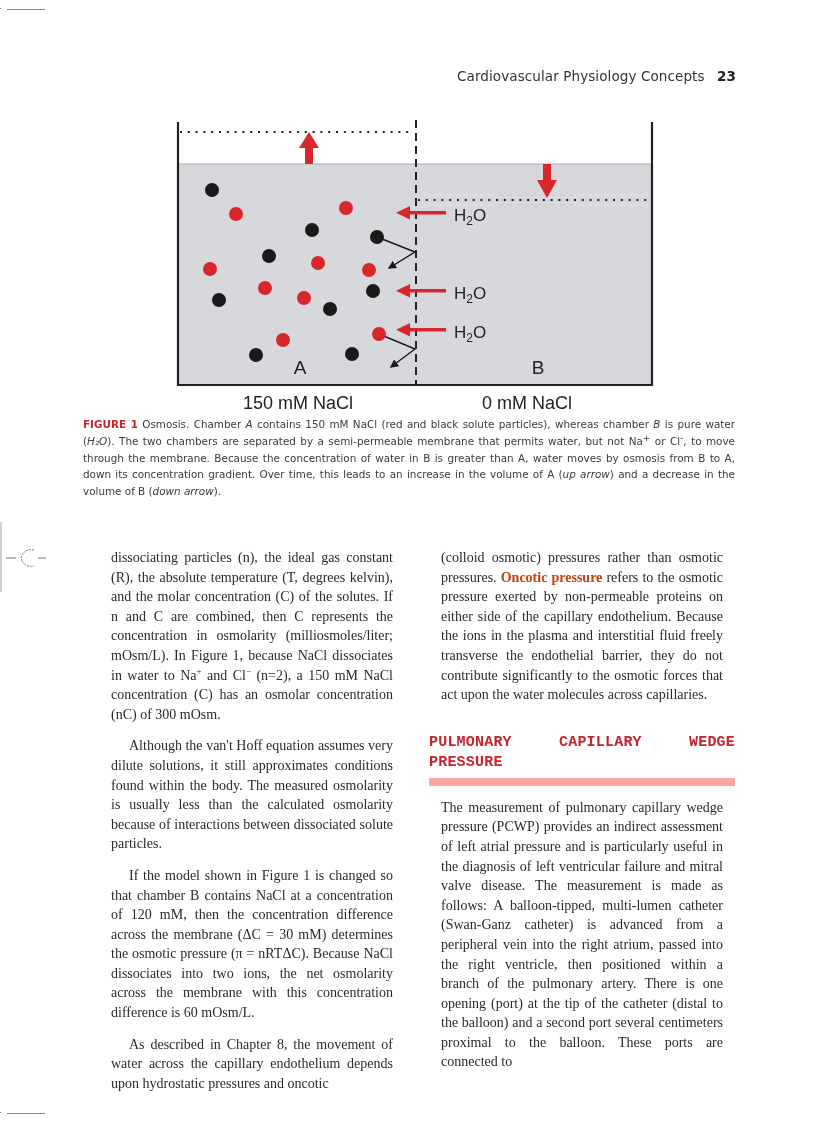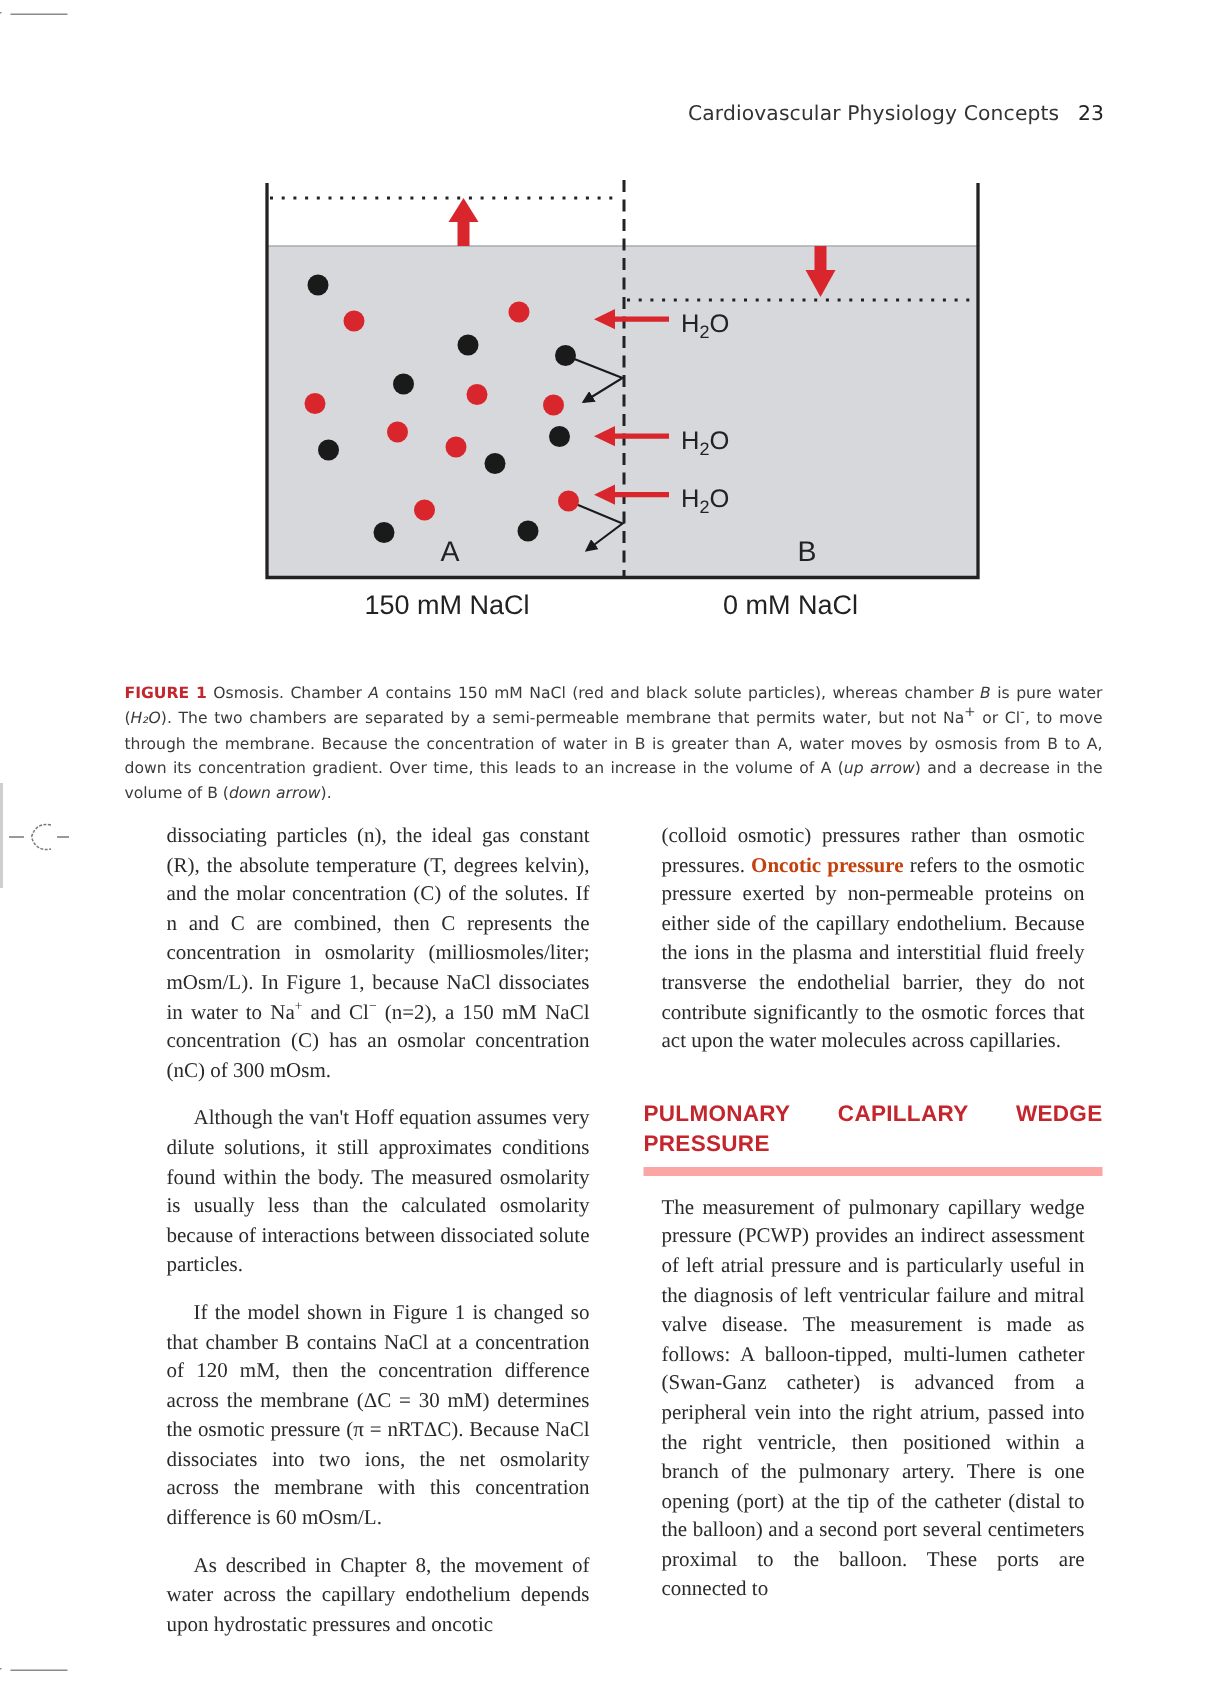--- a/index.html
+++ b/index.html
@@ -3,30 +3,30 @@
 <meta charset="utf-8">
 <style>
   html, body { margin: 0; padding: 0; background: #ffffff; }
   body { width: 816px; height: 1123px; position: relative; overflow: hidden; font-family: "Liberation Serif", serif; color: #2a2a2a; }
   .crop { position: absolute; height: 1px; background: #8a8a8a; }
   .crop-dot { position: absolute; width: 1px; height: 1px; background: #8a8a8a; }
   .side-mark { position: absolute; left: 0; top: 522px; width: 2px; height: 70px; background: #cfcfcf; }
   .reg-mark { position: absolute; left: 4px; top: 545px; width: 42px; height: 28px; }
   .running-head { position: absolute; top: 68px; right: 80px; font-family: "DejaVu Sans", sans-serif; font-size: 13.5px; color: #333; letter-spacing: 0.1px; }
   .running-head .title { margin-right: 8px; }
-  .running-head .page { font-weight: normal; color: #222; }
+  .running-head .page { font-weight: bold; color: #222; }
   .figure { position: absolute; left: 170px; top: 112px; width: 490px; height: 302px; }
-  .caption { position: absolute; left: 83px; top: 416px; width: 652px; font-family: "DejaVu Sans", sans-serif; font-size: 10.4px; line-height: 16.8px; color: #3a3a3a; text-align: justify; margin-top: 38px; }
+  .caption { position: absolute; left: 83px; top: 416px; width: 652px; font-family: "DejaVu Sans", sans-serif; font-size: 10.4px; line-height: 16.8px; color: #3a3a3a; text-align: justify; }
   .caption .label { color: #c4262e; font-weight: bold; }
   .col { position: absolute; top: 536px; width: 306px; font-size: 14px; line-height: 19.6px; text-align: justify; hyphens: manual; }
   .col p { margin: 12px; }
   .col p.indent { text-indent: 18px; }
   .col-left { left: 99px; }
   .col-right { left: 429px; }
-  .heading { font-family: Liberation Sans, sans-serif; font-weight: bold; color: #c4262e; font-size: 15px; line-height: 20px; margin: 28px 0 0 0; padding-bottom: 5px; border-bottom: 6px solid #fca5a5; margin-bottom: 8px; letter-spacing: 0.2px; }
+  .heading { font-family: Liberation Mono, monospace; font-weight: bold; color: #c4262e; font-size: 15px; line-height: 20px; margin: 28px 0 0 0; padding-bottom: 5px; border-bottom: 8px solid #fca5a5; margin-bottom: 8px; letter-spacing: 0.2px; }
   sup { font-size: 9px; line-height: 0; }
   b { color: #c2410c; }
 </style>
 </head>
 <body>
 
 <div class="crop" style="left:7px; top:9px; width:38px;"></div>
 <div class="crop-dot" style="left:0px; top:8px;"></div>
 <div class="crop" style="left:7px; top:1113px; width:38px;"></div>
 <div class="crop-dot" style="left:0px; top:1112px;"></div>

